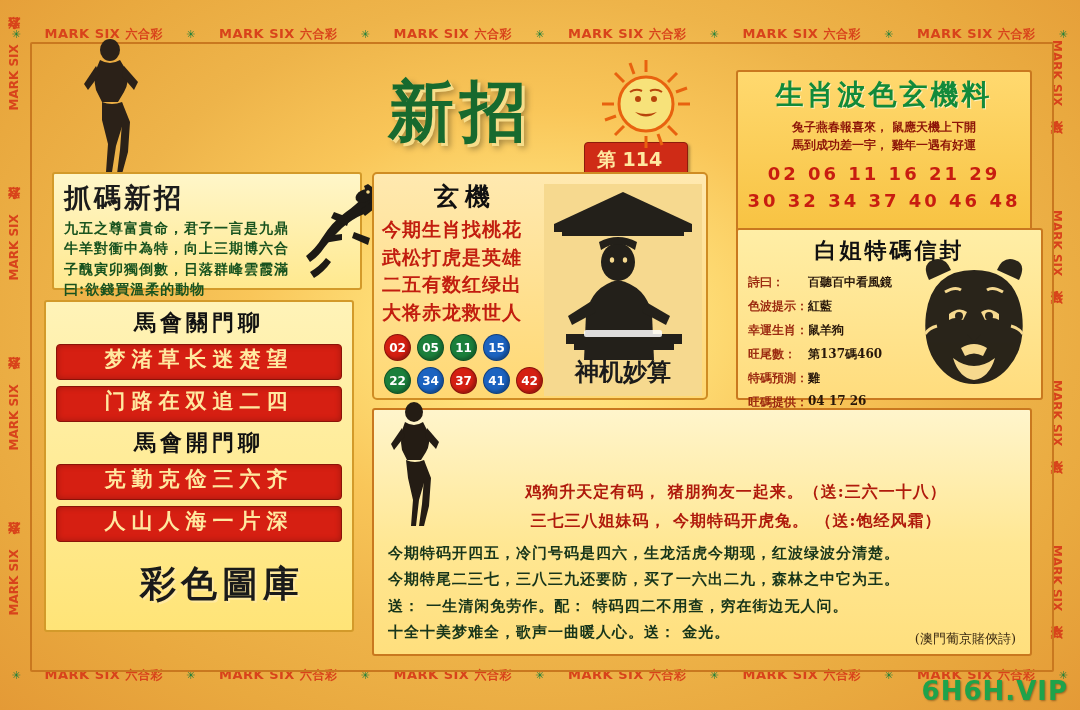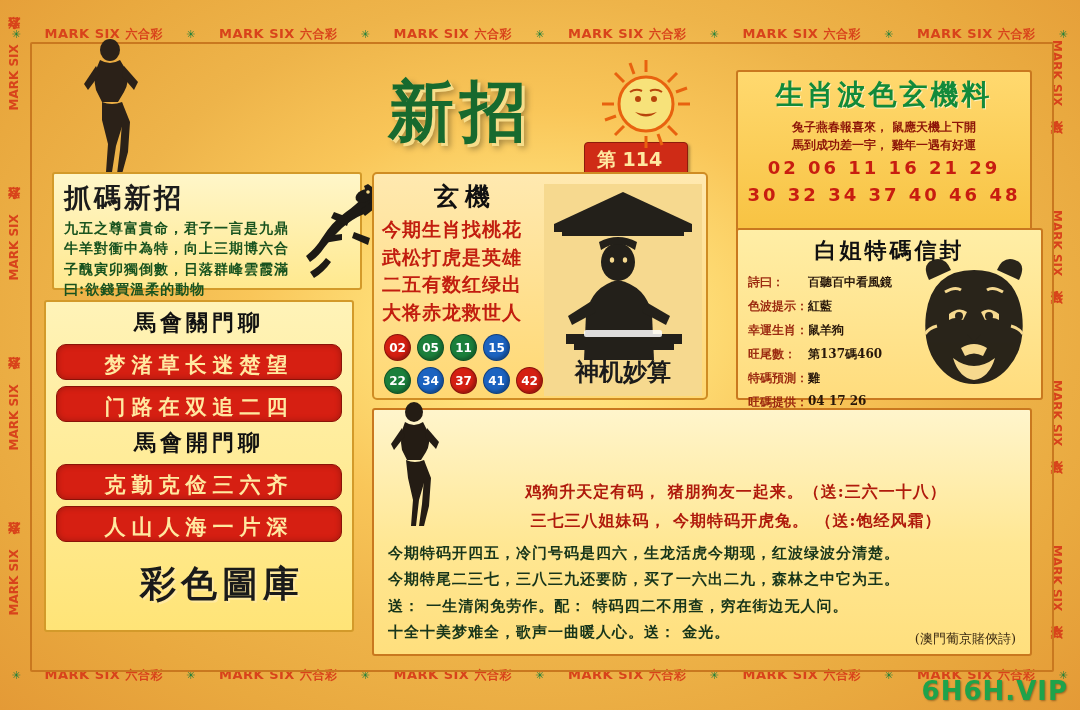--- a/index.html
+++ b/index.html
@@ -74,21 +74,21 @@
     background:linear-gradient(180deg,#fff3b8,#ffe477);
     border:2px solid #d39a2a;border-radius:3px;
   }
   .sec-title{
     text-align:center;font-size:22px;font-weight:bold;color:#111;
     font-family:"DejaVu Serif","Liberation Serif",serif;
     letter-spacing:4px;margin-top:6px;
   }
   .redbar{
     margin:6px 10px;height:34px;background:#d61f12;border:1px solid #8a1308;
-    border-radius:10px;display:flex;align-items:flex-end;justify-content:center;
+    border-radius:4px;display:flex;align-items:flex-start;justify-content:center;
     box-shadow:inset 0 0 6px rgba(0,0,0,.25);
   }
   .redbar span{
     color:#ffe9a0;font-size:21px;letter-spacing:6px;font-weight:bold;
     font-family:"DejaVu Serif","Liberation Serif",serif;
   }
   .gallery{
     position:absolute;left:140px;top:560px;width:220px;height:52px;
     font-family:"DejaVu Serif","Liberation Serif",serif;
     font-size:36px;font-weight:bold;color:#1a1a1a;letter-spacing:5px;
@@ -129,21 +129,21 @@
     text-align:center;font-family:"DejaVu Serif","Liberation Serif",serif;
     font-size:28px;font-weight:bold;color:#128a3a;letter-spacing:3px;margin-top:4px;
     text-shadow:1px 1px 0 #fff2bb;
   }
   .rt-poem{
     font-size:12px;color:#8d1408;text-align:center;line-height:1.5;margin-top:4px;
     font-family:"DejaVu Serif","Liberation Serif",serif;font-weight:bold;
   }
   .rt-nums{
     text-align:center;color:#c81d10;font-size:18px;font-weight:bold;letter-spacing:3px;
-    line-height:1.5;
+    margin-top:6px;line-height:1.5;
     font-family:"DejaVu Sans","Liberation Sans",sans-serif;
   }
 
   
   .panel-rm{
     left:736px;top:228px;width:307px;height:172px;
     background:linear-gradient(180deg,#ffeea6,#ffdc7d);
     border:2px solid #c9781f;border-radius:3px;
   }
   .rm-title{

